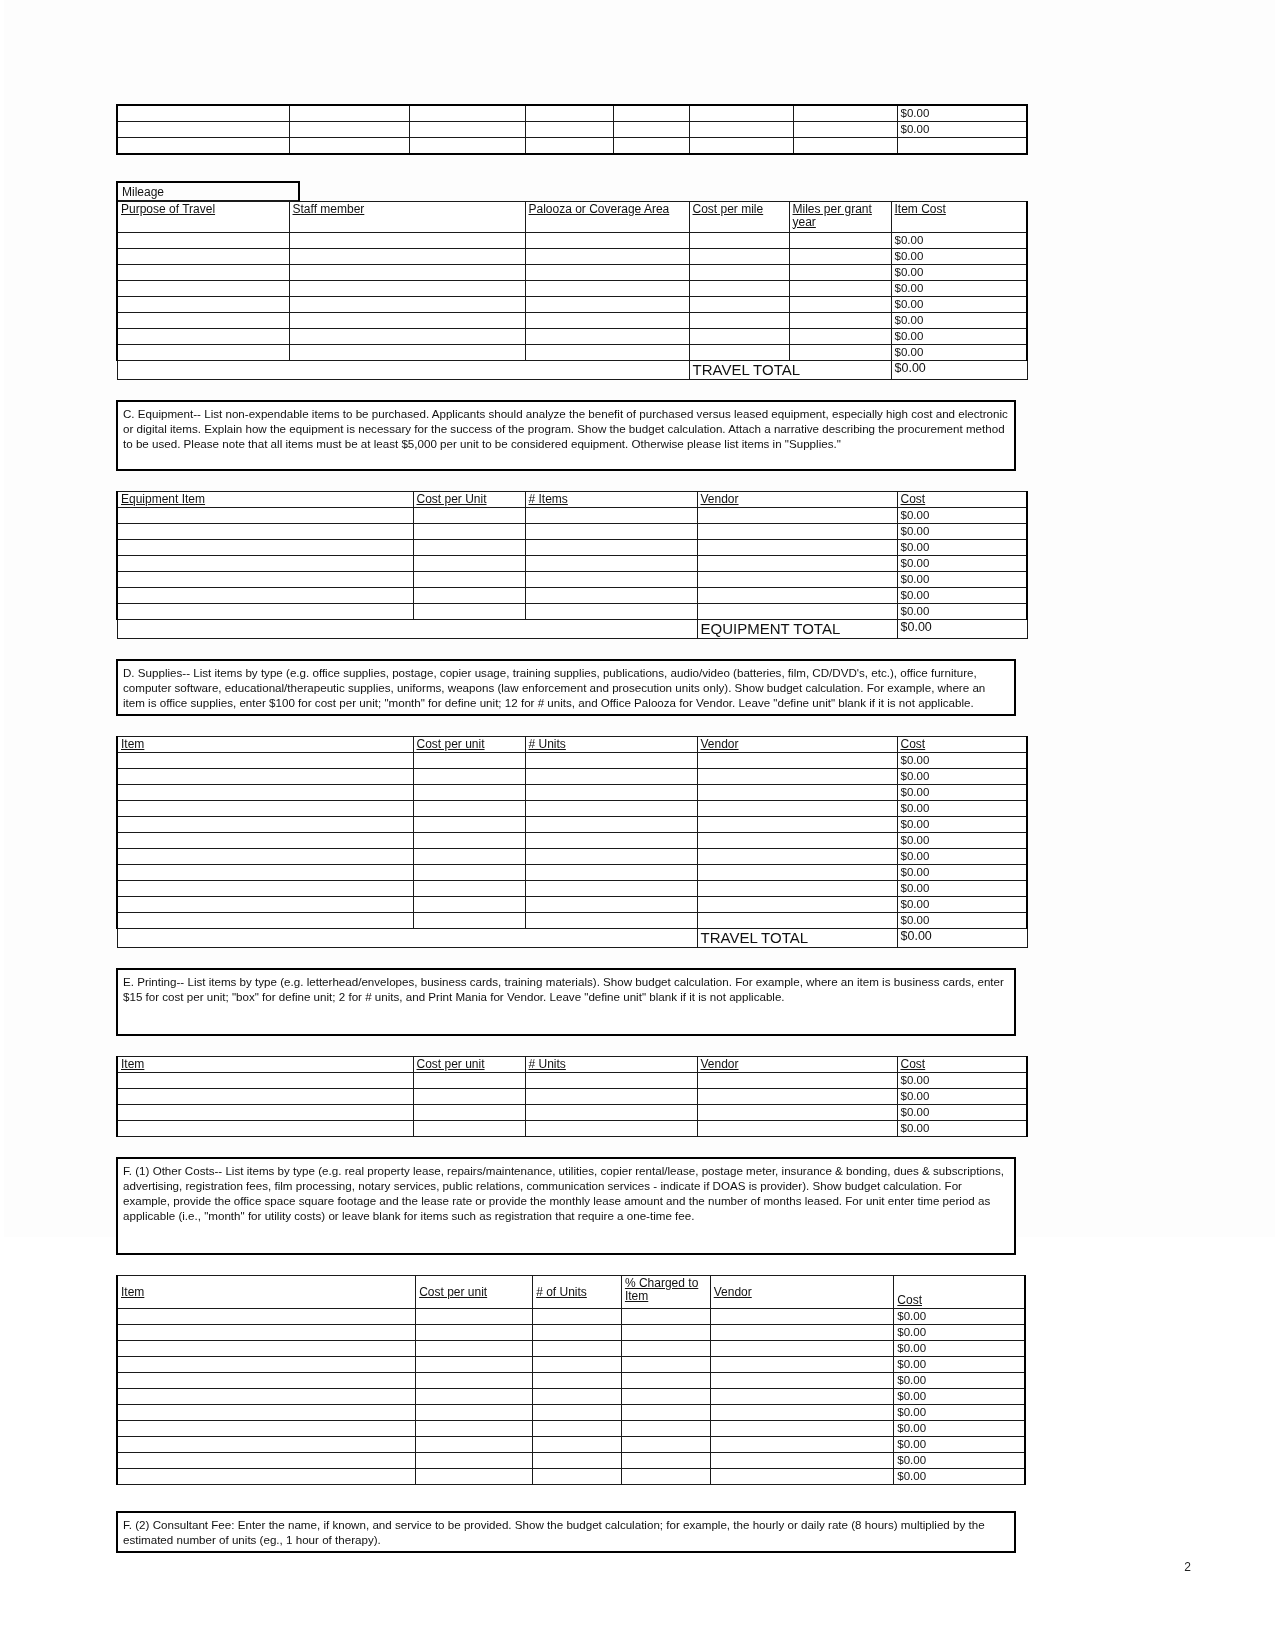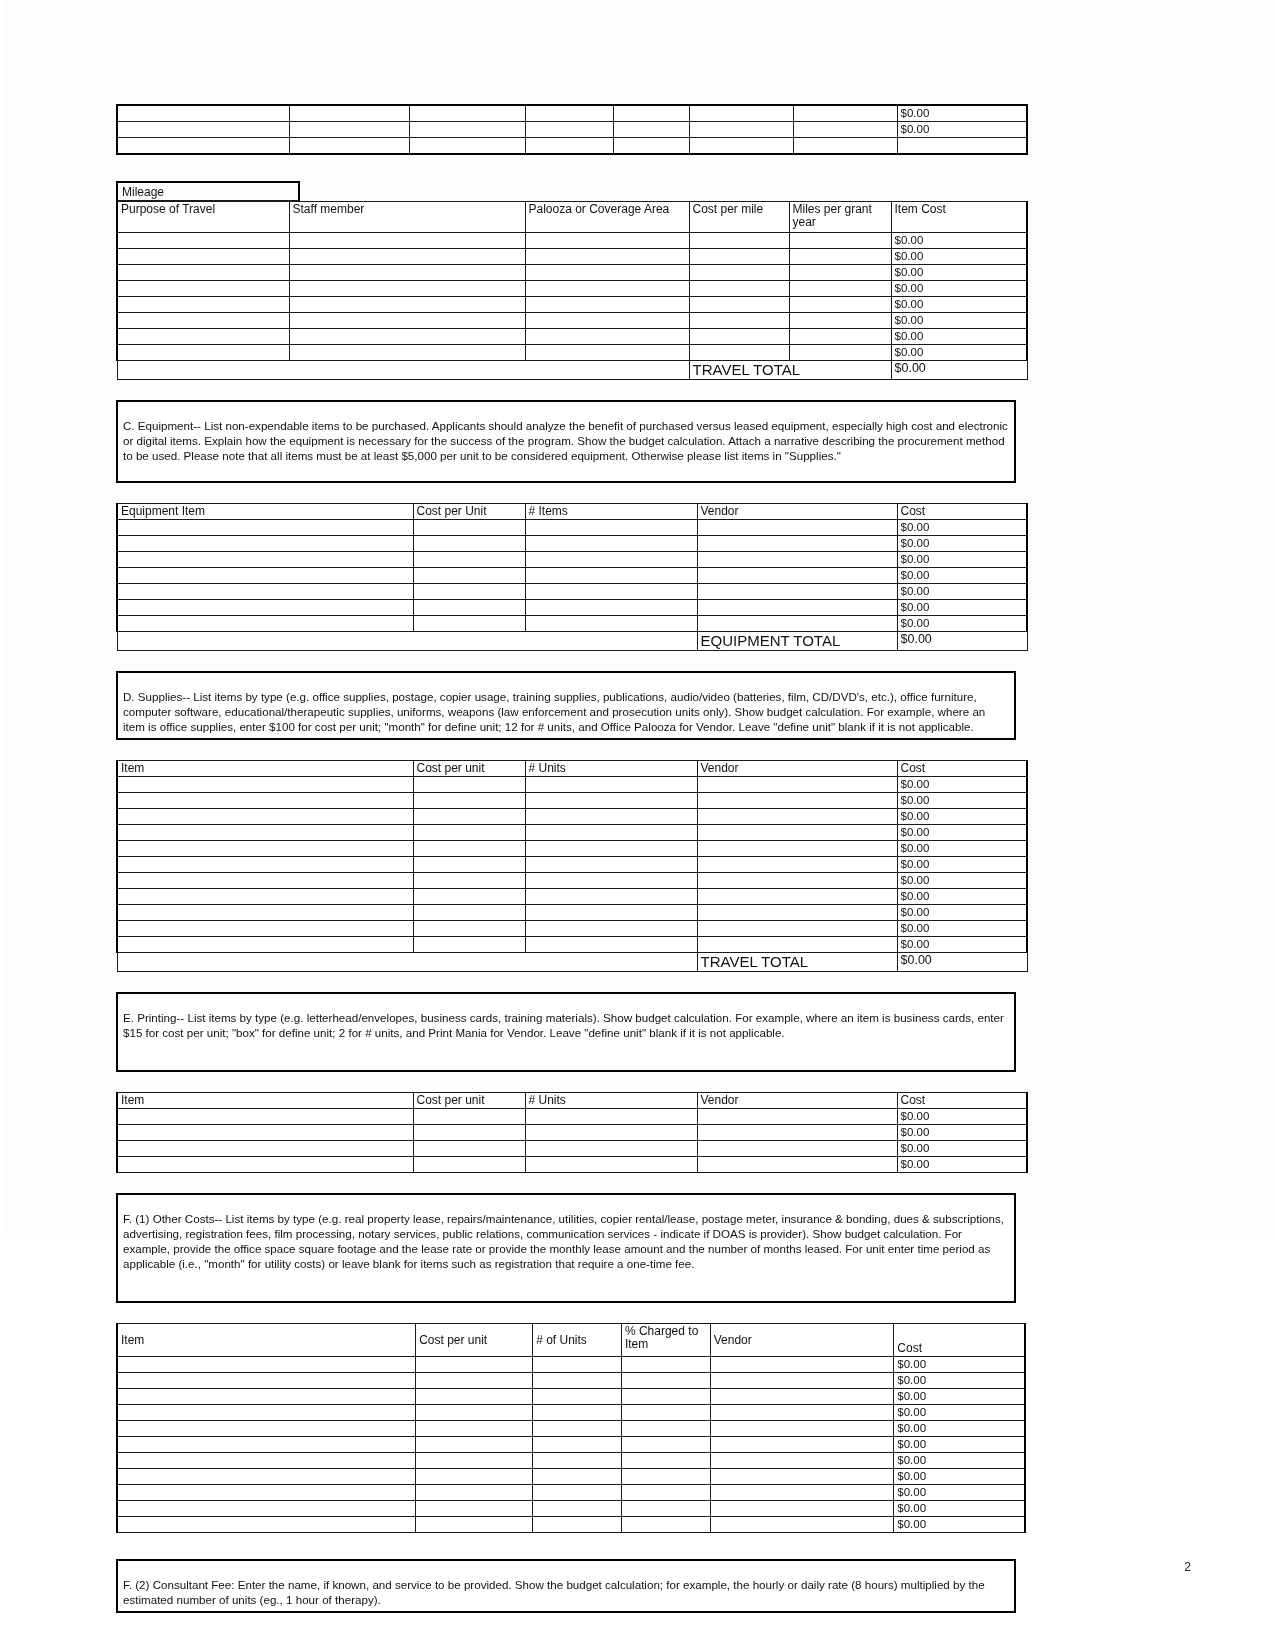--- a/index.html
+++ b/index.html
@@ -43,20 +43,21 @@
     vertical-align: top;
     font-weight: normal;
     text-align: left;
     height: 13px;
     background: #ffffff;
   }
   td.hdr {
     font-size: 12px;
     height: 17px;
     white-space: normal;
+    text-decoration: underline;
   }
   td.blank { }
   td.cost {
     font-size: 11.5px;
     padding-left: 3px;
   }
   td.totallabel {
     font-size: 15px;
     border-top: 2px solid #000;
     border-bottom: 2px solid #000;
@@ -76,21 +77,21 @@
     border-top: 1px solid #1a1a1a;
     border-right: 1px solid #1a1a1a;
   }
   table.grid tr.firstrow td { border-top: 2px solid #000; }
   table.grid td.leftedge { border-left: 2px solid #000; }
   table.grid td.rightedge { border-right: 2px solid #000; }
 
   
   .narrative {
     border: 2px solid #000;
-    padding: 16px 5px 4px 5px;
+    padding: 4px 5px 4px 5px;
     font-size: 11.6px;
     line-height: 1.30;
     background: #ffffff;
     width: 900px;
     box-sizing: border-box;
   }
   .narrative p { margin: 0; }
   .spacer-20 { height: 20px; }
   .spacer-26 { height: 26px; }
 

